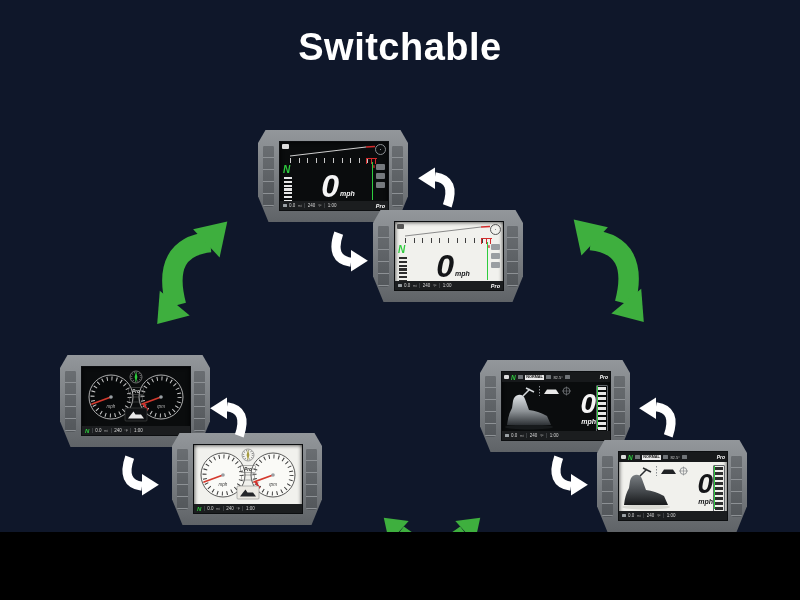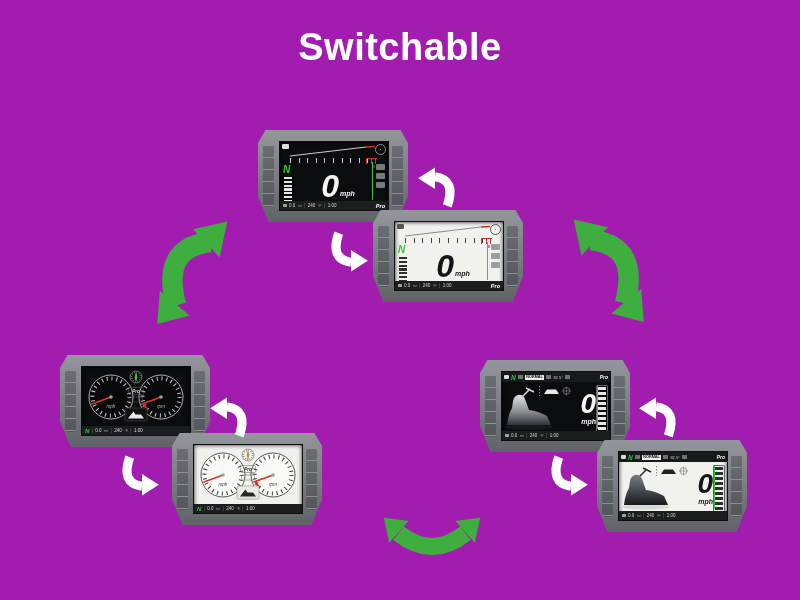--- a/index.html
+++ b/index.html
@@ -1,16 +1,16 @@
 <!DOCTYPE html>
 <html><head>
 <meta charset="utf-8">
 <style>
   html,body{margin:0;padding:0;background:#000;}
-  .canvas{position:relative;width:800px;height:600px;background:#a21caf;overflow:hidden;
+  .canvas{position:relative;width:800px;height:532px;background:#0f172a;overflow:hidden;
           font-family:"Liberation Sans","DejaVu Sans",sans-serif;}
   .canvas i{font-style:normal;}
 
   .title{position:absolute;top:26px;left:0;width:100%;text-align:center;margin:0;
          color:#fff;font-size:38px;font-weight:700;letter-spacing:.5px;}
 
   
   .device{position:absolute;width:150px;height:92px;
           background:linear-gradient(180deg,#93979b 0%,#7d8185 45%,#5f6367 100%);
           clip-path:polygon(0% 14%,5% 0%,95% 0%,100% 14%,100% 72%,93% 100%,7% 100%,0% 72%);}

